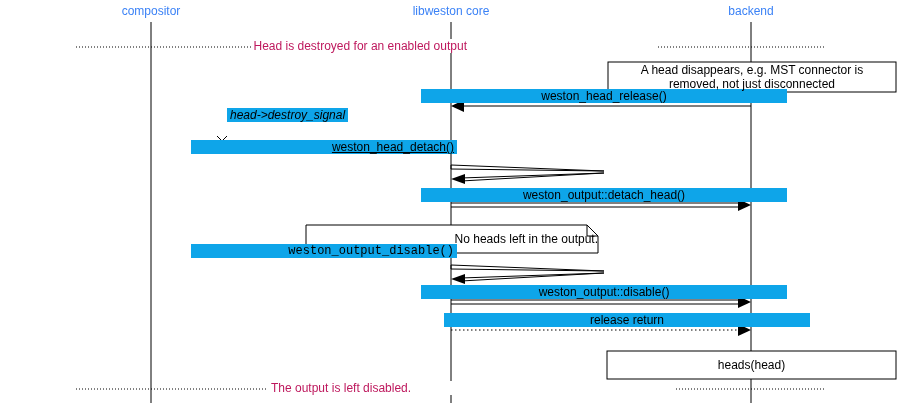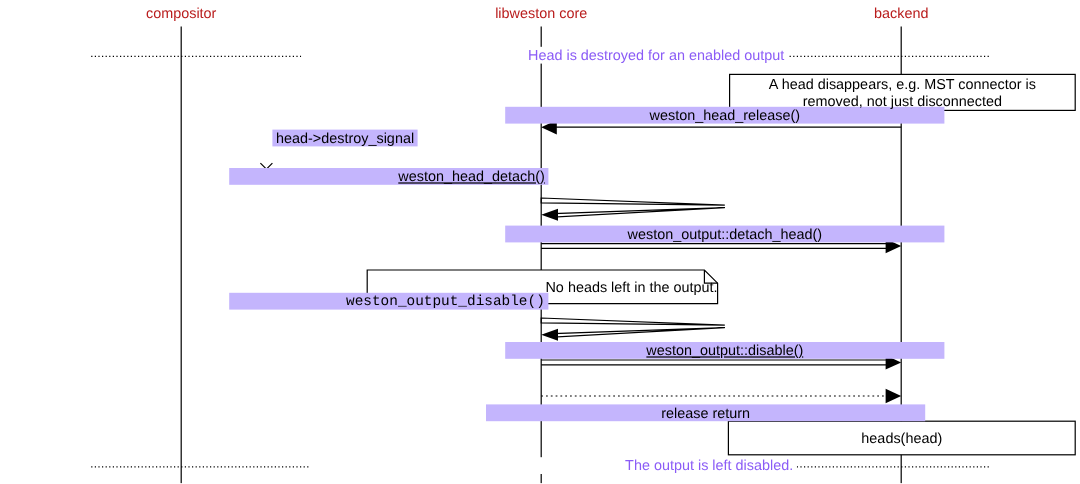--- a/index.html
+++ b/index.html
@@ -21,40 +21,40 @@
   #diagram svg {
     position: absolute;
     left: 0;
     top: 0;
   }
   .lifeline-label {
     position: absolute;
     font-size: 12px;
     text-align: center;
     white-space: nowrap;
-    color: #b91c1c;
+    color: #3b82f6;
   }
   .msg-label {
     position: absolute;
     font-size: 12px;
     white-space: nowrap;
     color: #000;
-    background: #c4b5fd;
+    background: #0ea5e9;
     padding: 0 3px;
   }
   .msg-label.center { text-align: center; }
   .msg-label.right  { text-align: right; }
   .divider-label {
     position: absolute;
     font-size: 12px;
     white-space: nowrap;
     background: #ffffff;
     padding: 0 3px;
-    text-align: right;
-    color: #8b5cf6;
+    text-align: left;
+    color: #be185d;
   }
   .note-text {
     position: absolute;
     font-size: 12px;
     text-align: center;
     line-height: 14px;
     color: #000;
     white-space: pre-line;
   }
 </style>
@@ -99,26 +99,26 @@
         <path d="M306,225 L587,225 L598,236 L598,253 L306,253 Z" fill="#ffffff" stroke="#000000" stroke-width="1"></path>
         <path d="M587,225 L587,236 L598,236" fill="none" stroke="#000000" stroke-width="1"></path>
         <rect x="607" y="351" width="289" height="28" fill="#ffffff" stroke="#000000" stroke-width="1"></rect>
       </g>
   </svg>
   <div id="html-content">
       <div class="lifeline-label" style="left: 41px; top: 4px; width: 220px;">compositor</div>
       <div class="lifeline-label" style="left: 341px; top: 4px; width: 220px; text-align: center;">libweston core</div>
       <div class="lifeline-label" style="left: 641px; top: 4px; width: 220px;">backend</div>
       <div class="divider-label" style="left: 250.5px; top: 39px; width: 400px;">Head is destroyed for an enabled output</div>
-      <div class="divider-label" style="left: 258px; top: 381px; width: 400px;">The output is left disabled.</div>
+      <div class="divider-label" style="left: 268px; top: 381px; width: 400px;">The output is left disabled.</div>
       <div class="msg-label center" style="left: 421px; top: 89px; width: 360px;">weston_head_release()</div>
-      <div class="msg-label" style="left: 227px; top: 108px;">head-&gt;destroy_signal</div>
+      <div class="msg-label" style="left: 227px; top: 108px; font-style: italic;">head-&gt;destroy_signal</div>
       <div class="msg-label right" style="left: 191px; top: 140px; width: 260px; text-decoration: underline;">weston_head_detach()</div>
       <div class="msg-label center" style="left: 421px; top: 188px; width: 360px;">weston_output::detach_head()</div>
       <div class="msg-label right" style="left: 191px; top: 244px; width: 260px; font-family: Liberation Mono, monospace;">weston_output_disable()</div>
-      <div class="msg-label center" style="left: 421px; top: 285px; width: 360px; text-decoration: underline;">weston_output::disable()</div>
-      <div class="msg-label center" style="left: 405px; top: 313px; width: 360px; margin-top: 24px;">release return</div>
+      <div class="msg-label center" style="left: 421px; top: 285px; width: 360px;">weston_output::disable()</div>
+      <div class="msg-label center" style="left: 444px; top: 313px; width: 360px;">release return</div>
       <div class="note-text" style="left: 608px; top: 63px; width: 288px;">A head disappears, e.g. MST connector is
 removed, not just disconnected</div>
       <div class="note-text" style="left: 306px; top: 232px; width: 292px; text-align: right;">No heads left in the output.</div>
       <div class="note-text" style="left: 607px; top: 358px; width: 289px;">heads(head)</div>
     </div>
 </div>
 
 </body></html>

